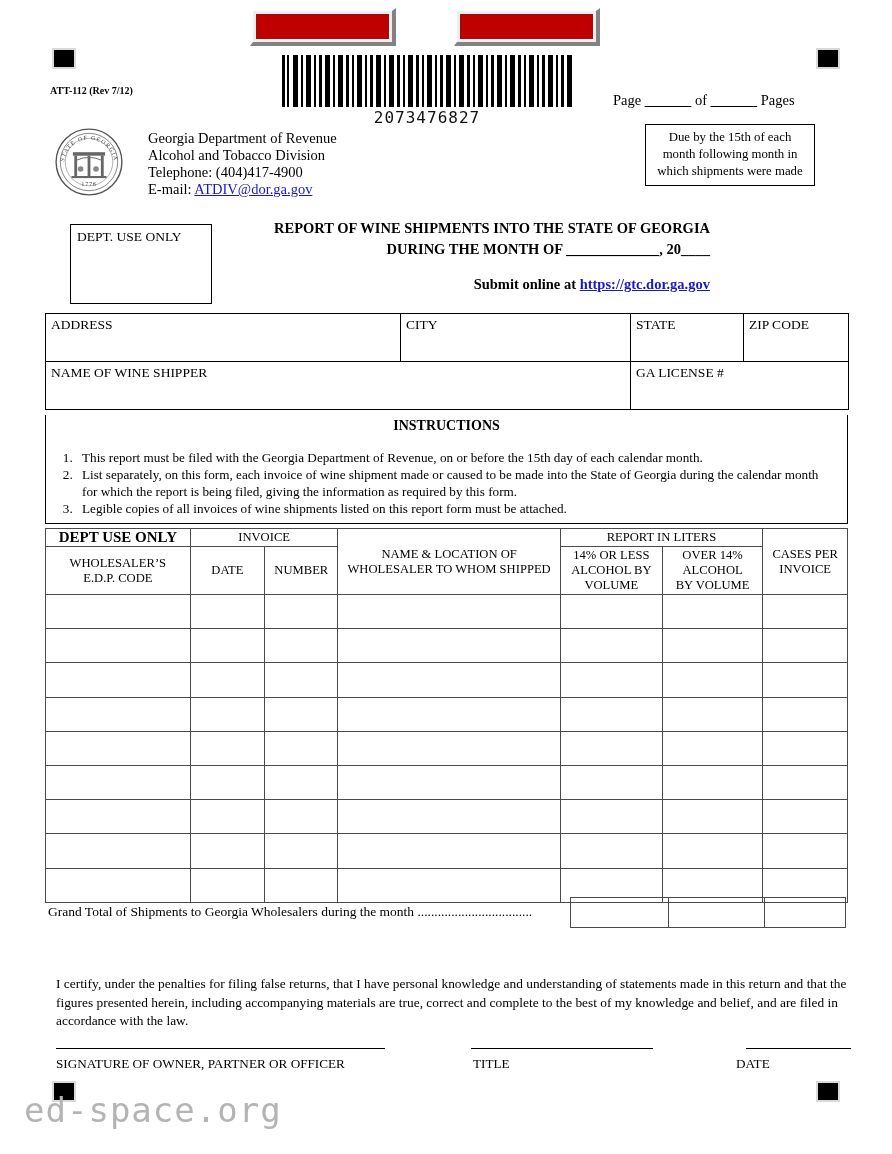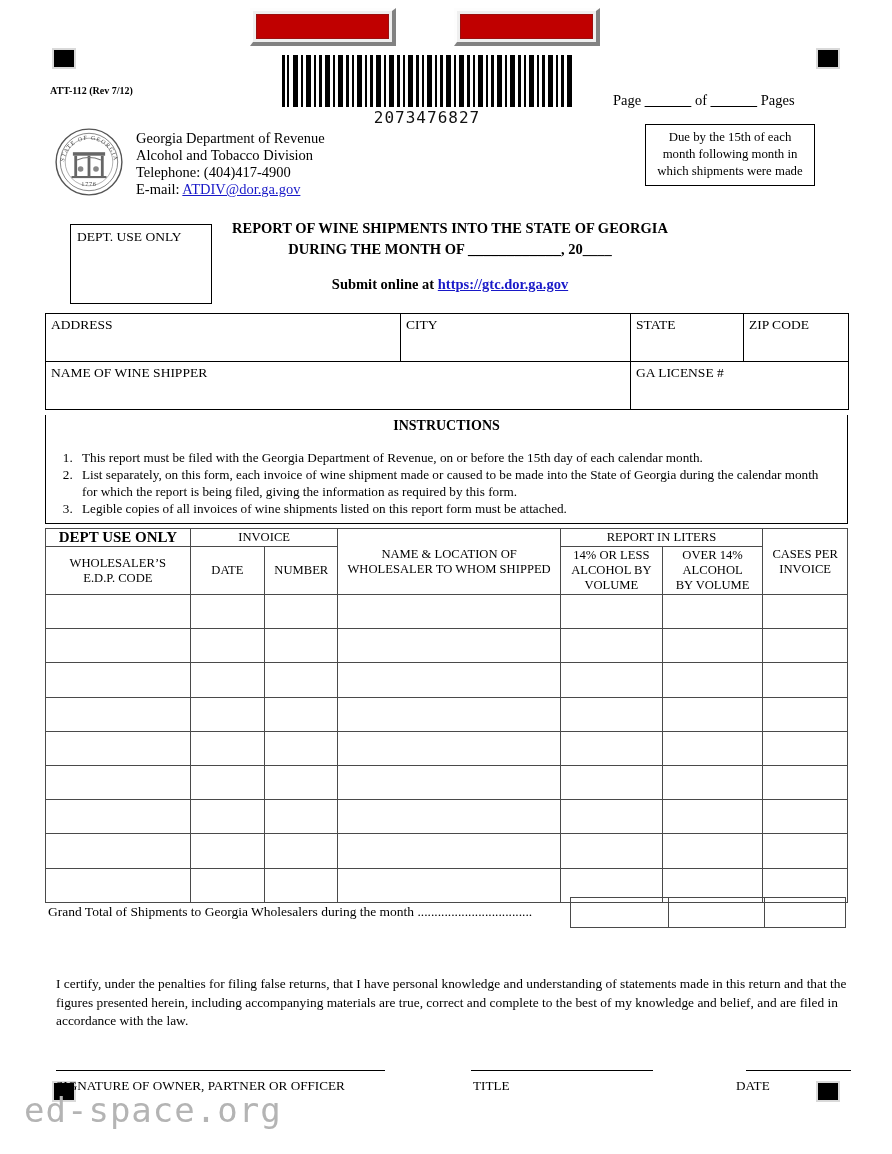--- a/index.html
+++ b/index.html
@@ -83,21 +83,21 @@
   }
   .seal {
     position: absolute;
     left: 54px;
     top: 127px;
     width: 70px;
     height: 70px;
   }
   .agency {
     position: absolute;
-    left: 136px;
+    left: 148px;
     top: 130px;
     font-size: 14.5px;
     line-height: 17px;
   }
   .agency a.email {
     color: #1818c8;
     text-decoration: underline;
   }
 
   
@@ -135,24 +135,24 @@
   }
   .dept-box span {
     display: block;
     font-size: 13.5px;
     padding: 4px 0 0 6px;
   }
 
   
   .title-block {
     position: absolute;
-    left: 200px;
+    left: 210px;
     top: 218px;
     width: 500px;
-    text-align: center;
+    text-align: right;
   }
   .title-line {
     font-size: 14.5px;
     font-weight: bold;
     line-height: 21px;
   }
   .submit-line {
     margin-top: 16px;
     font-size: 14.5px;
     font-weight: bold;
@@ -264,21 +264,20 @@
     width: 793px;
     font-size: 13.4px;
     line-height: 18.5px;
   }
   .sig-area {
     position: absolute;
     left: 56px;
     top: 1048px;
     width: 793px;
     height: 36px;
-    margin-top: 22px;
   }
   .sig-line {
     position: absolute;
     border-top: 1px solid #000;
     height: 0;
   }
   .sig-label {
     position: absolute;
     font-size: 13.2px;
     top: 8px;

